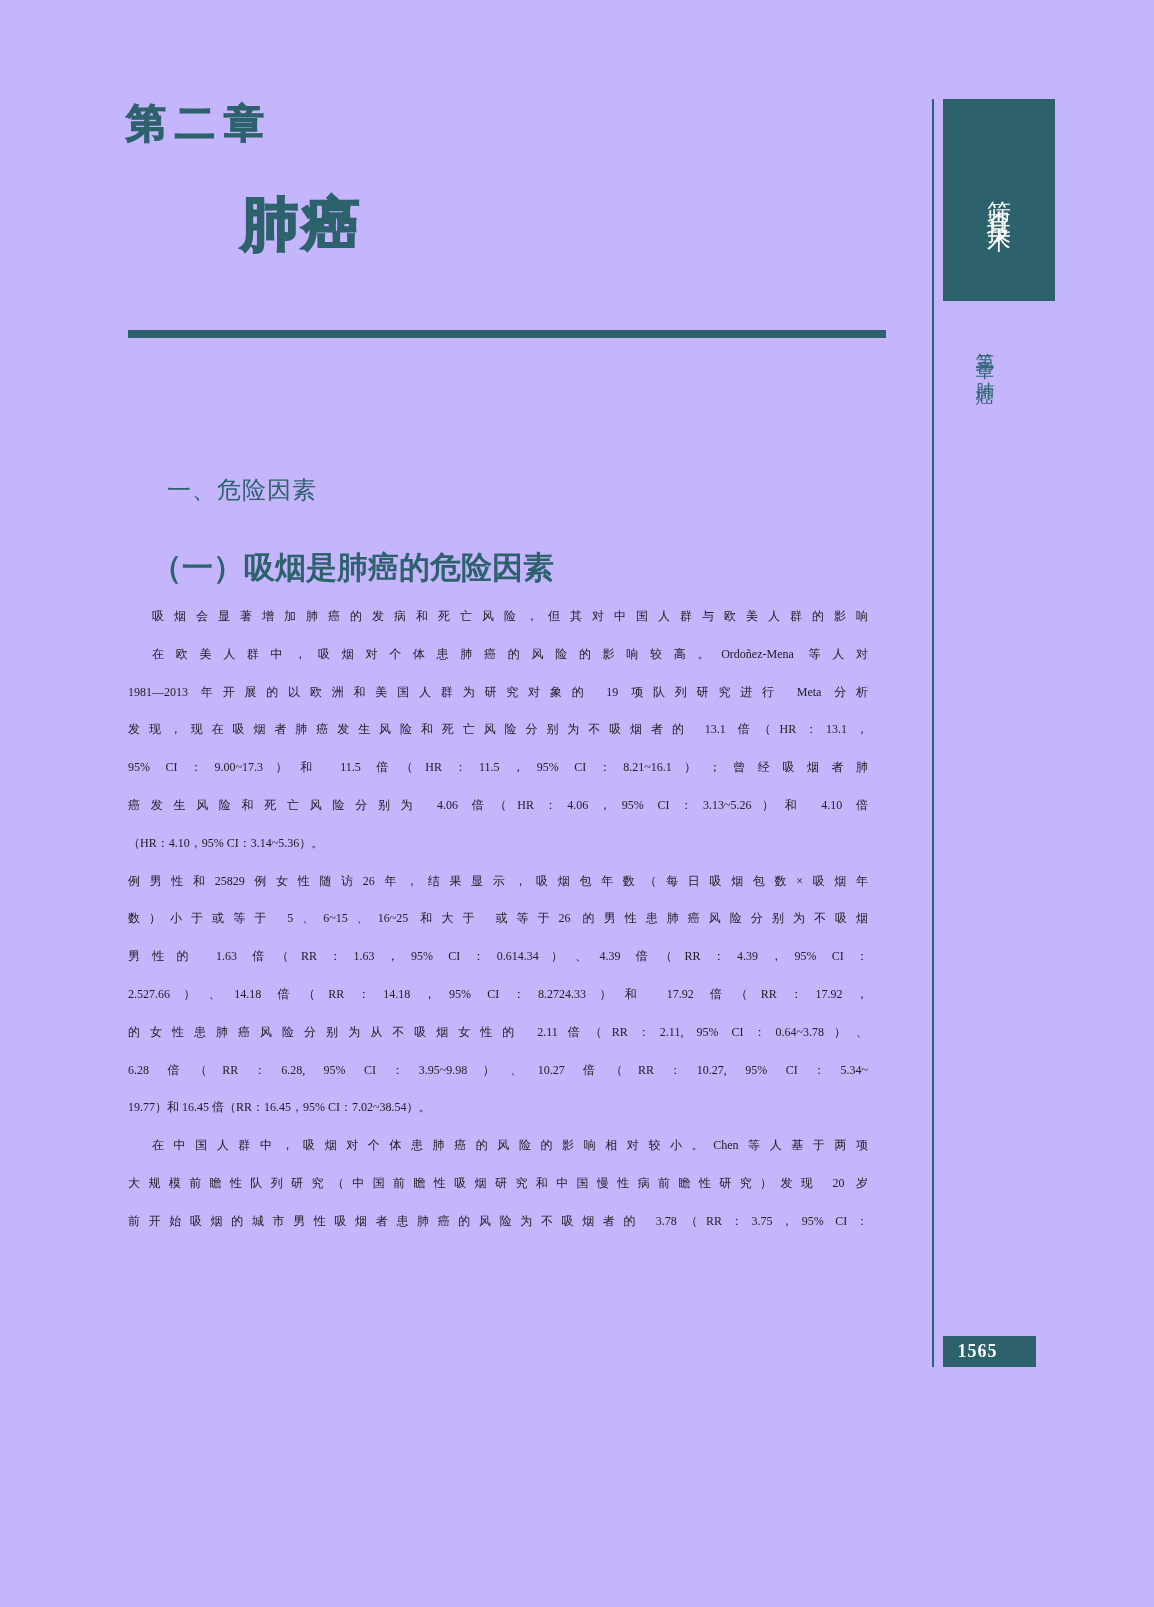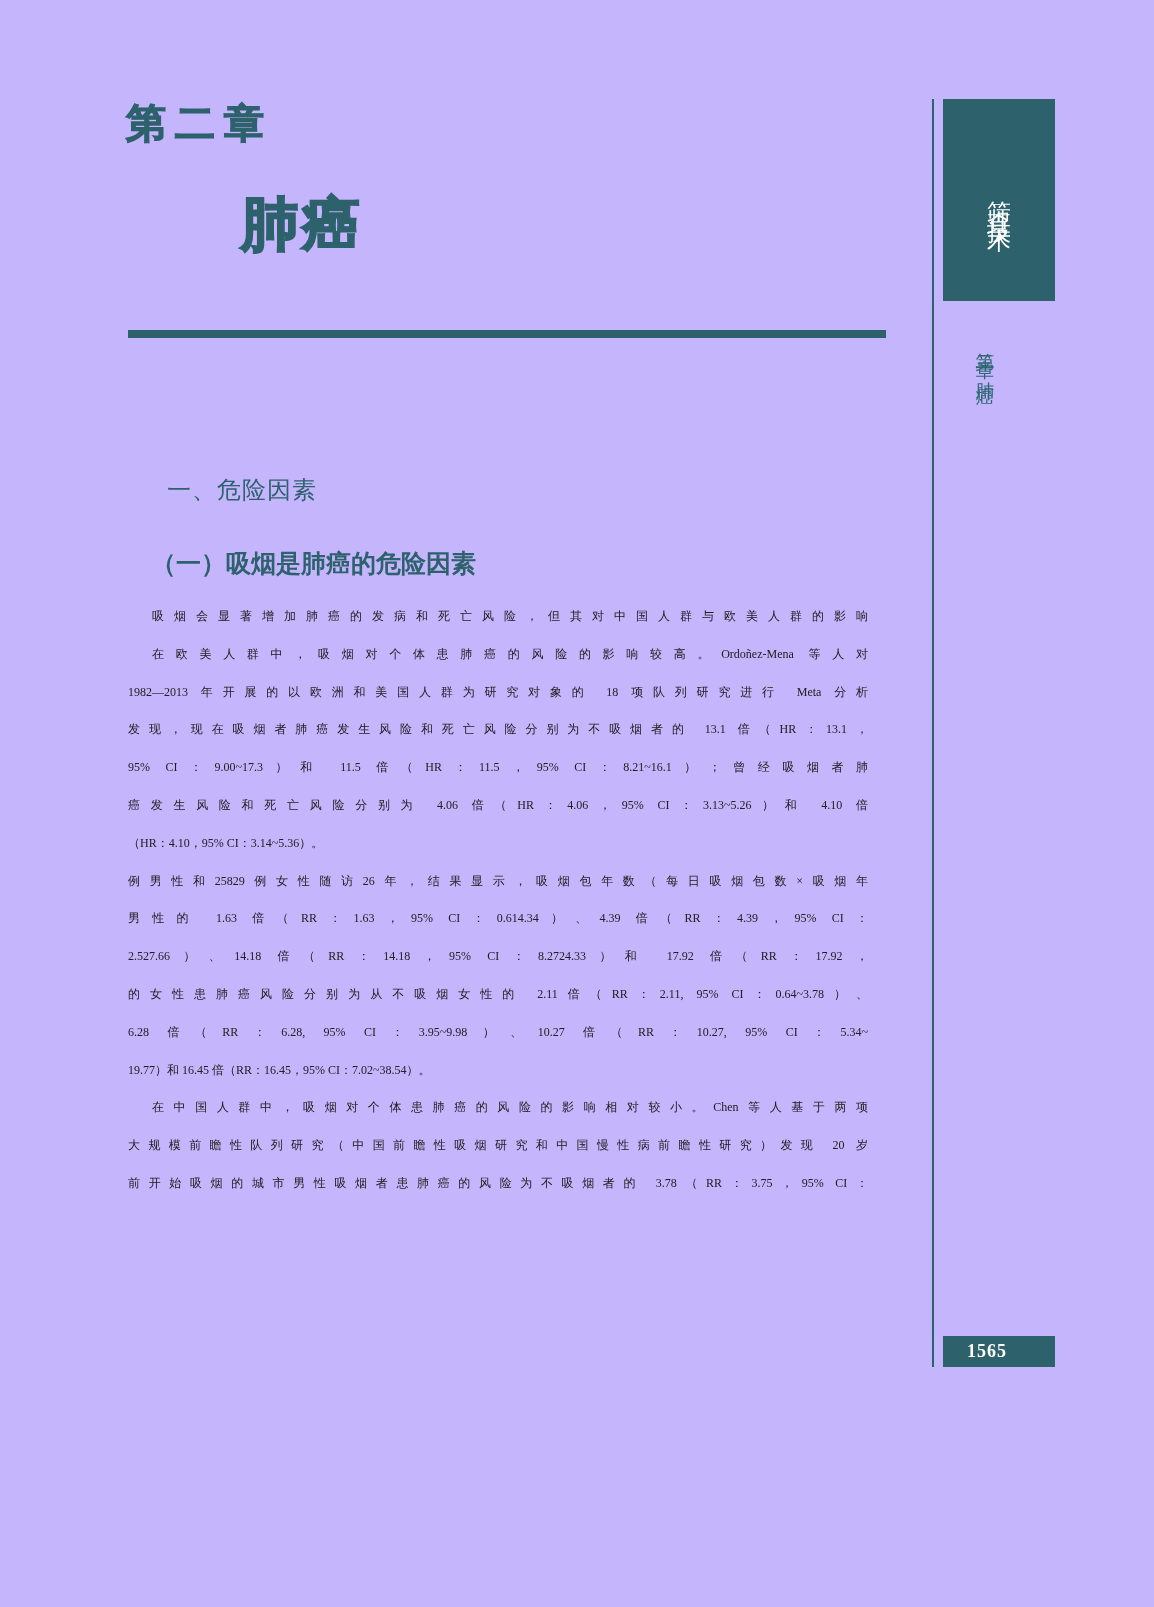--- a/index.html
+++ b/index.html
@@ -54,41 +54,41 @@
     gap:20px;
     color:#2f6771;
   }
   .sidebar-caption span{
     writing-mode:vertical-rl;
     font-size:19px;letter-spacing:3px;
     font-family:"Liberation Serif","DejaVu Serif",serif;
   }
   .page-num-box{
     position:absolute;left:943px;top:1336px;
-    width:112px;height:31px;
+    width:93px;height:31px;
     background:var(--teal);
     display:flex;align-items:center;justify-content:center;
   }
   .page-num-box span{
     font-family:"Liberation Serif","DejaVu Serif",serif;
     font-size:18px;font-weight:bold;letter-spacing:1px;
     color:#ffffff;
     transform:translateX(-12px);
   }
   
   .section-heading{
     position:absolute;left:167px;top:474px;
     font-size:24px;font-weight:normal;
     color:var(--teal);
     font-family:"Liberation Serif","DejaVu Serif",serif;
     letter-spacing:1px;
   }
   .subsection-heading{
     position:absolute;left:151px;top:547px;
-    font-size:25px;font-weight:600;
+    font-size:31px;font-weight:600;
     color:var(--teal);
     font-family:Liberation Mono, monospace;
   }
   
   .body-text{
     position:absolute;left:128px;top:598px;
     width:740px;
     font-size:12px;line-height:37.8px;
     color:#212121;
     font-family:"Liberation Serif","DejaVu Serif",serif;
@@ -124,26 +124,27 @@
   <div class="page-num-box">
     <span>1565</span>
   </div>
 
   <div class="section-heading">一、危险因素</div>
   <div class="subsection-heading">（一）吸烟是肺癌的危险因素</div>
 
   <div class="body-text" id="body-text" style="color: rgb(33, 33, 33);">
       <div class="line para-first">吸烟会显著增加肺癌的发病和死亡风险，但其对中国人群与欧美人群的影响</div>
       <div class="line para-first">在欧美人群中，吸烟对个体患肺癌的风险的影响较高。Ordoñez-Mena 等人对</div>
-      <div class="line">1982—2013 年开展的以欧洲和美国人群为研究对象的 18 项队列研究进行 Meta 分析</div>
+      <div class="line">1981—2013 年开展的以欧洲和美国人群为研究对象的 19 项队列研究进行 Meta 分析</div>
       <div class="line">发现，现在吸烟者肺癌发生风险和死亡风险分别为不吸烟者的 13.1 倍（HR：13.1，</div>
       <div class="line">95% CI：9.00~17.3）和 11.5 倍（HR：11.5，95% CI：8.21~16.1）；曾经吸烟者肺</div>
       <div class="line">癌发生风险和死亡风险分别为 4.06 倍（HR：4.06，95% CI：3.13~5.26）和 4.10 倍</div>
       <div class="line para-last">（HR：4.10，95% CI：3.14~5.36）。</div>
       <div class="line">例男性和25829例女性随访26年，结果显示，吸烟包年数（每日吸烟包数×吸烟年</div>
+      <div class="line">数）小于或等于 5、6~15、16~25 和大于 或等于26 的男性患肺癌风险分别为不吸烟</div>
       <div class="line">男性的 1.63 倍（RR：1.63，95% CI：0.614.34）、4.39 倍（RR：4.39，95% CI：</div>
       <div class="line">2.527.66）、14.18 倍（RR：14.18，95% CI：8.2724.33）和 17.92 倍（RR：17.92，</div>
       <div class="line">的女性患肺癌风险分别为从不吸烟女性的 2.11倍（RR：2.11, 95% CI：0.64~3.78）、</div>
       <div class="line">6.28 倍（RR：6.28, 95% CI：3.95~9.98）、10.27 倍（RR：10.27, 95% CI：5.34~</div>
       <div class="line para-last">19.77）和 16.45 倍（RR：16.45，95% CI：7.02~38.54）。</div>
       <div class="line para-first">在中国人群中，吸烟对个体患肺癌的风险的影响相对较小。Chen等人基于两项</div>
       <div class="line">大规模前瞻性队列研究（中国前瞻性吸烟研究和中国慢性病前瞻性研究）发现 20 岁</div>
       <div class="line">前开始吸烟的城市男性吸烟者患肺癌的风险为不吸烟者的 3.78（RR：3.75，95% CI：</div>
     </div>
 

